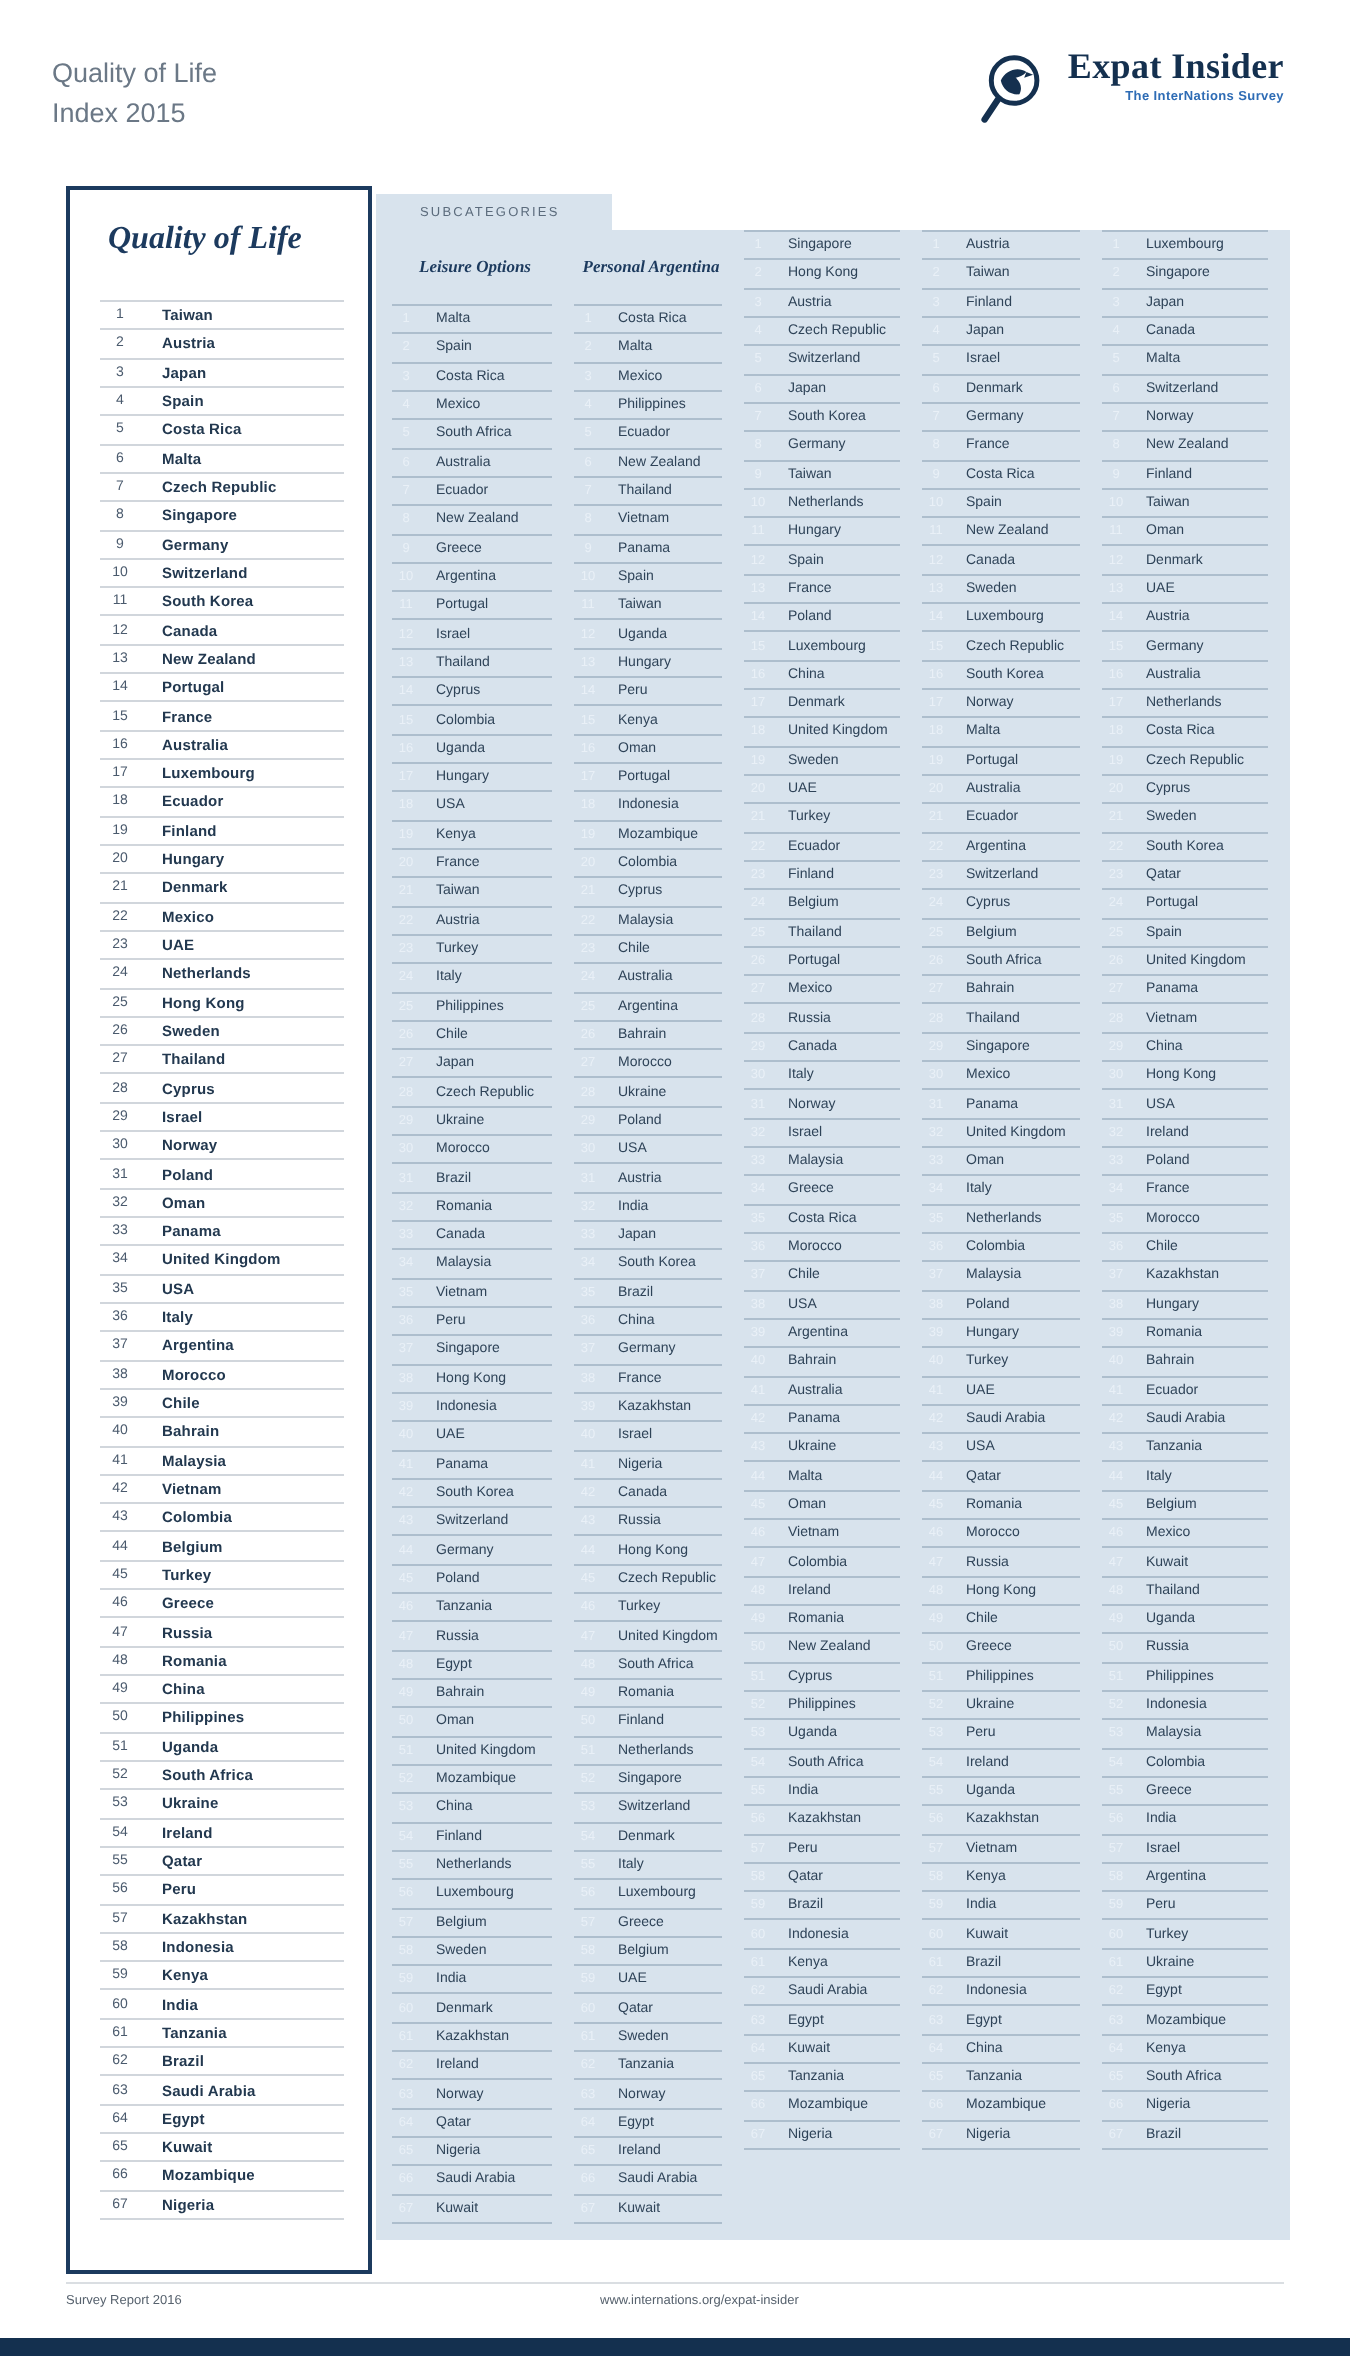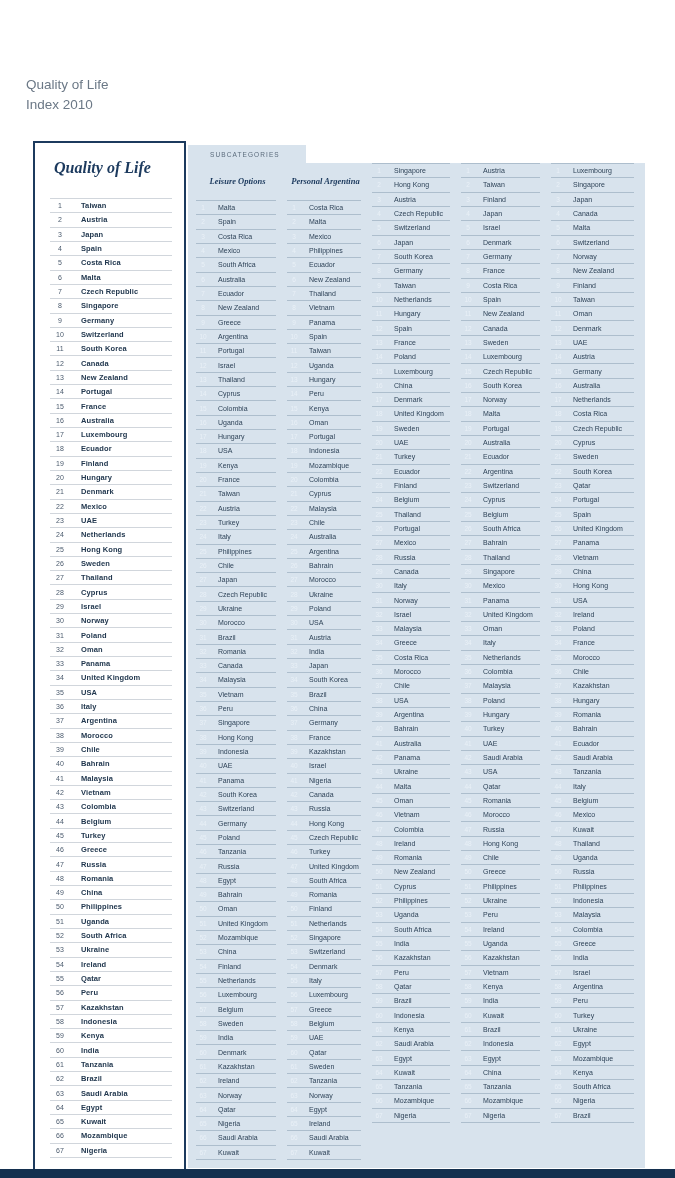--- a/index.html
+++ b/index.html
@@ -1,17 +1,17 @@
 <!DOCTYPE html>
 <html><head>
 <meta charset="utf-8">
 <style>
   html,body{margin:0;padding:0;background:#ffffff;}
   body{width:675px;height:1178px;position:relative;font-family:"Liberation Sans",sans-serif;overflow:hidden;}
-  .page{position:absolute;inset:0;margin-top:48px;}
+  .page{position:absolute;inset:0;}
 
   
   .page-title{position:absolute;left:26px;top:27px;font-size:13.5px;line-height:1.45;color:#6b7886;}
   .logo{position:absolute;right:33px;top:24px;display:flex;align-items:flex-start;}
   .logo svg{margin-right:7px;margin-top:2px;}
   .logo-text{text-align:right;}
   .logo-name{font-family:"Liberation Serif",serif;font-weight:bold;font-size:18px;color:#14304f;letter-spacing:.2px;line-height:1.1;}
   .logo-tagline{font-size:6.5px;font-weight:bold;color:#2e6cb5;margin-top:1px;letter-spacing:.2px;}
 
   
@@ -38,23 +38,35 @@
   .f-url{position:absolute;left:267px;top:5px;}
   .bottom-bar{position:absolute;left:0;bottom:0;width:675px;height:9px;background:#14304f;}
 </style>
 </head>
 <body>
 
 <div class="page">
 
   <div class="page-title">
     <div>Quality of Life</div>
-    <div>Index 2010</div>
+    <div>Index 2015</div>
   </div>
 
+  <div class="logo">
+    <svg width="38" height="38" viewBox="0 0 40 40">
+      <circle cx="19" cy="15" r="12" fill="#ffffff" stroke="#14304f" stroke-width="2.6"></circle>
+      <path d="M12,15 C14.5,9.5 21,7.5 25.5,10.5 C23.5,12.6 21.5,13.2 19.8,13.6 C22.6,15.8 23.4,19.3 21.8,22.3 C16.5,22.6 13,19.5 12,15 Z" fill="#14304f"></path>
+      <path d="M25.5,10.5 L29,12 L24.3,13.6 Z" fill="#14304f"></path>
+      <line x1="10.5" y1="25" x2="3.5" y2="35.5" stroke="#14304f" stroke-width="3.4" stroke-linecap="round"></line>
+    </svg>
+    <div class="logo-text">
+      <div class="logo-name">Expat Insider</div>
+      <div class="logo-tagline">The InterNations Survey</div>
+    </div>
+  </div>
 
   <div class="tab">
     <span>SUBCATEGORIES</span>
   </div>
 
   <div class="panel">
     <div class="cols">
         <div>
           <div class="subcol-header">Leisure Options</div>
           <div class="s-row">

